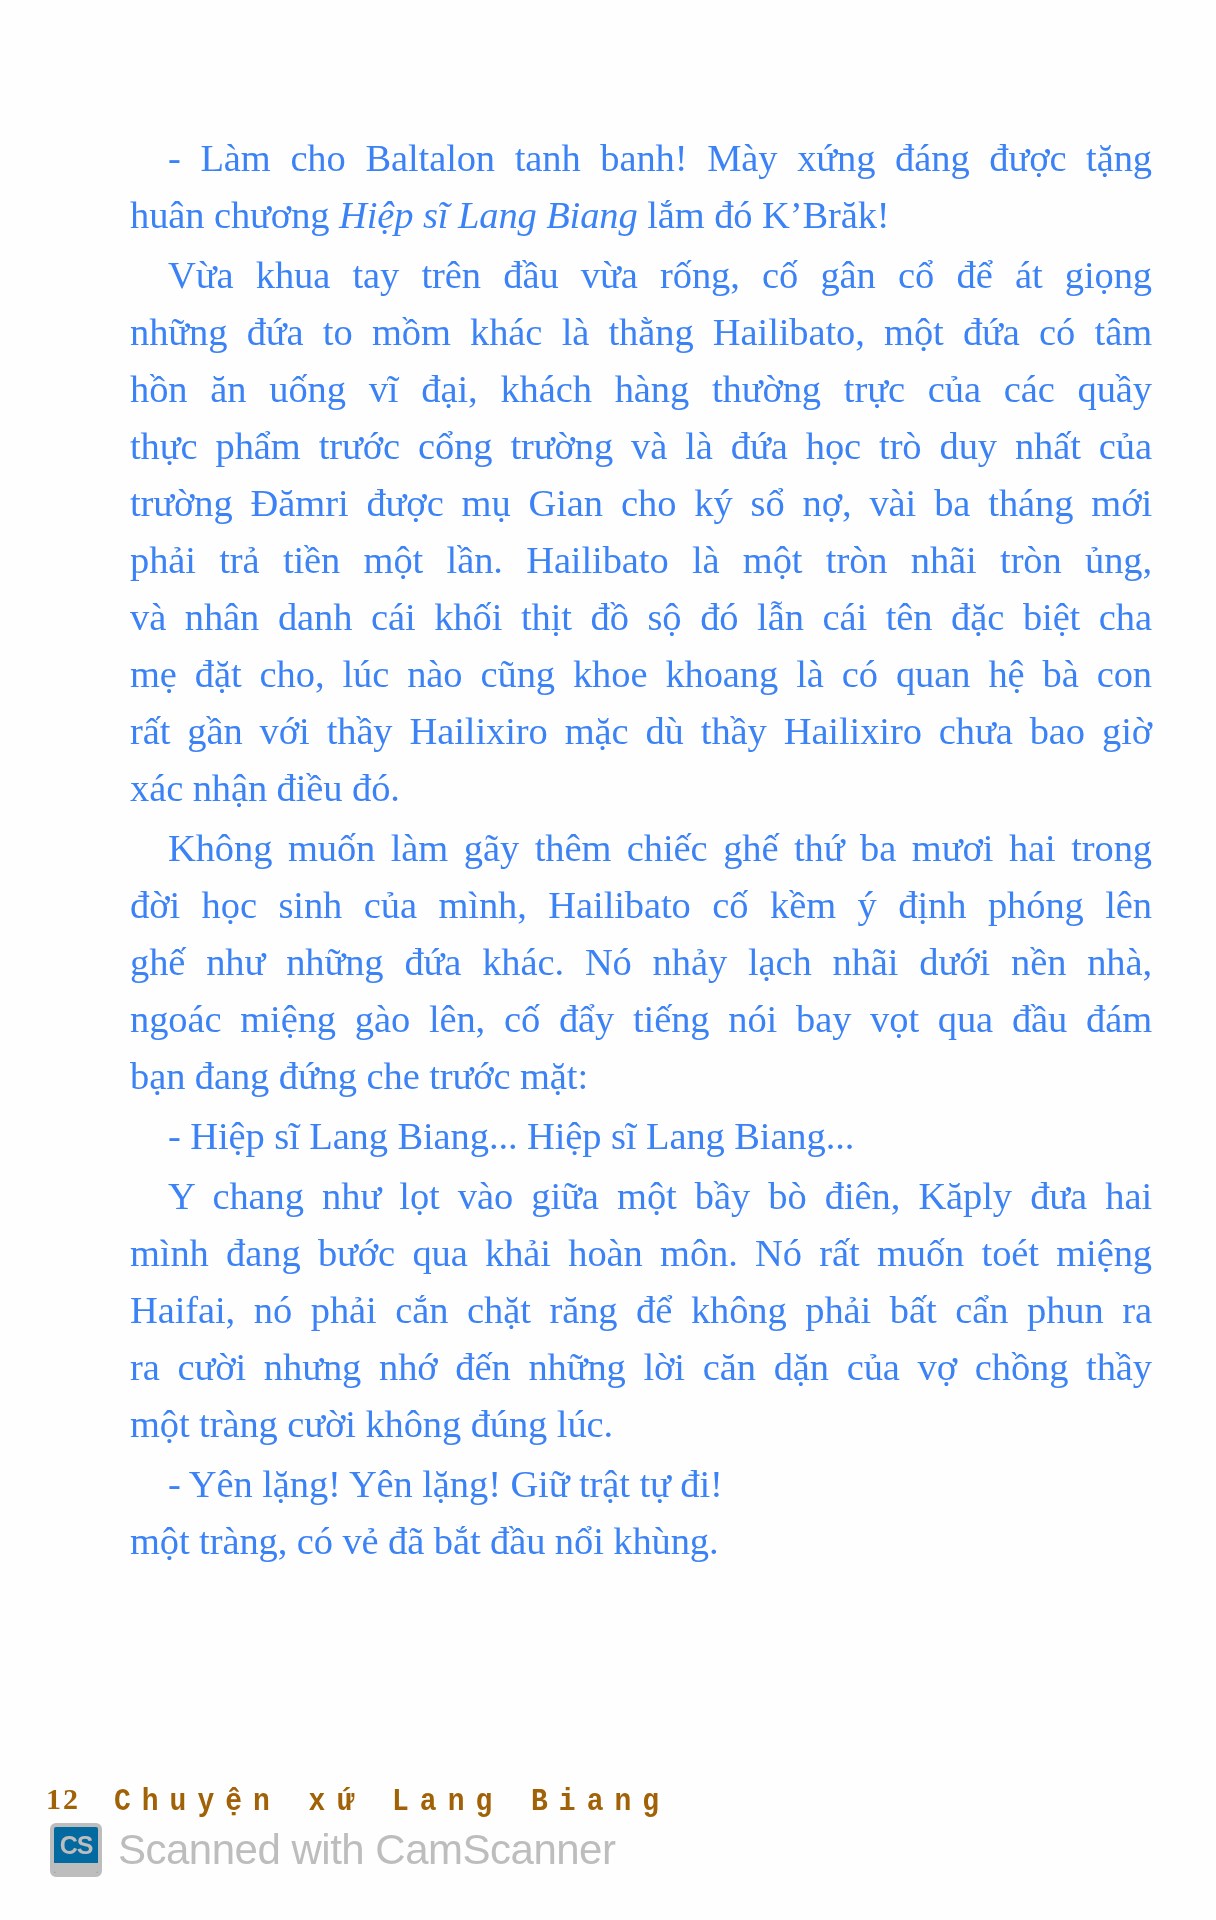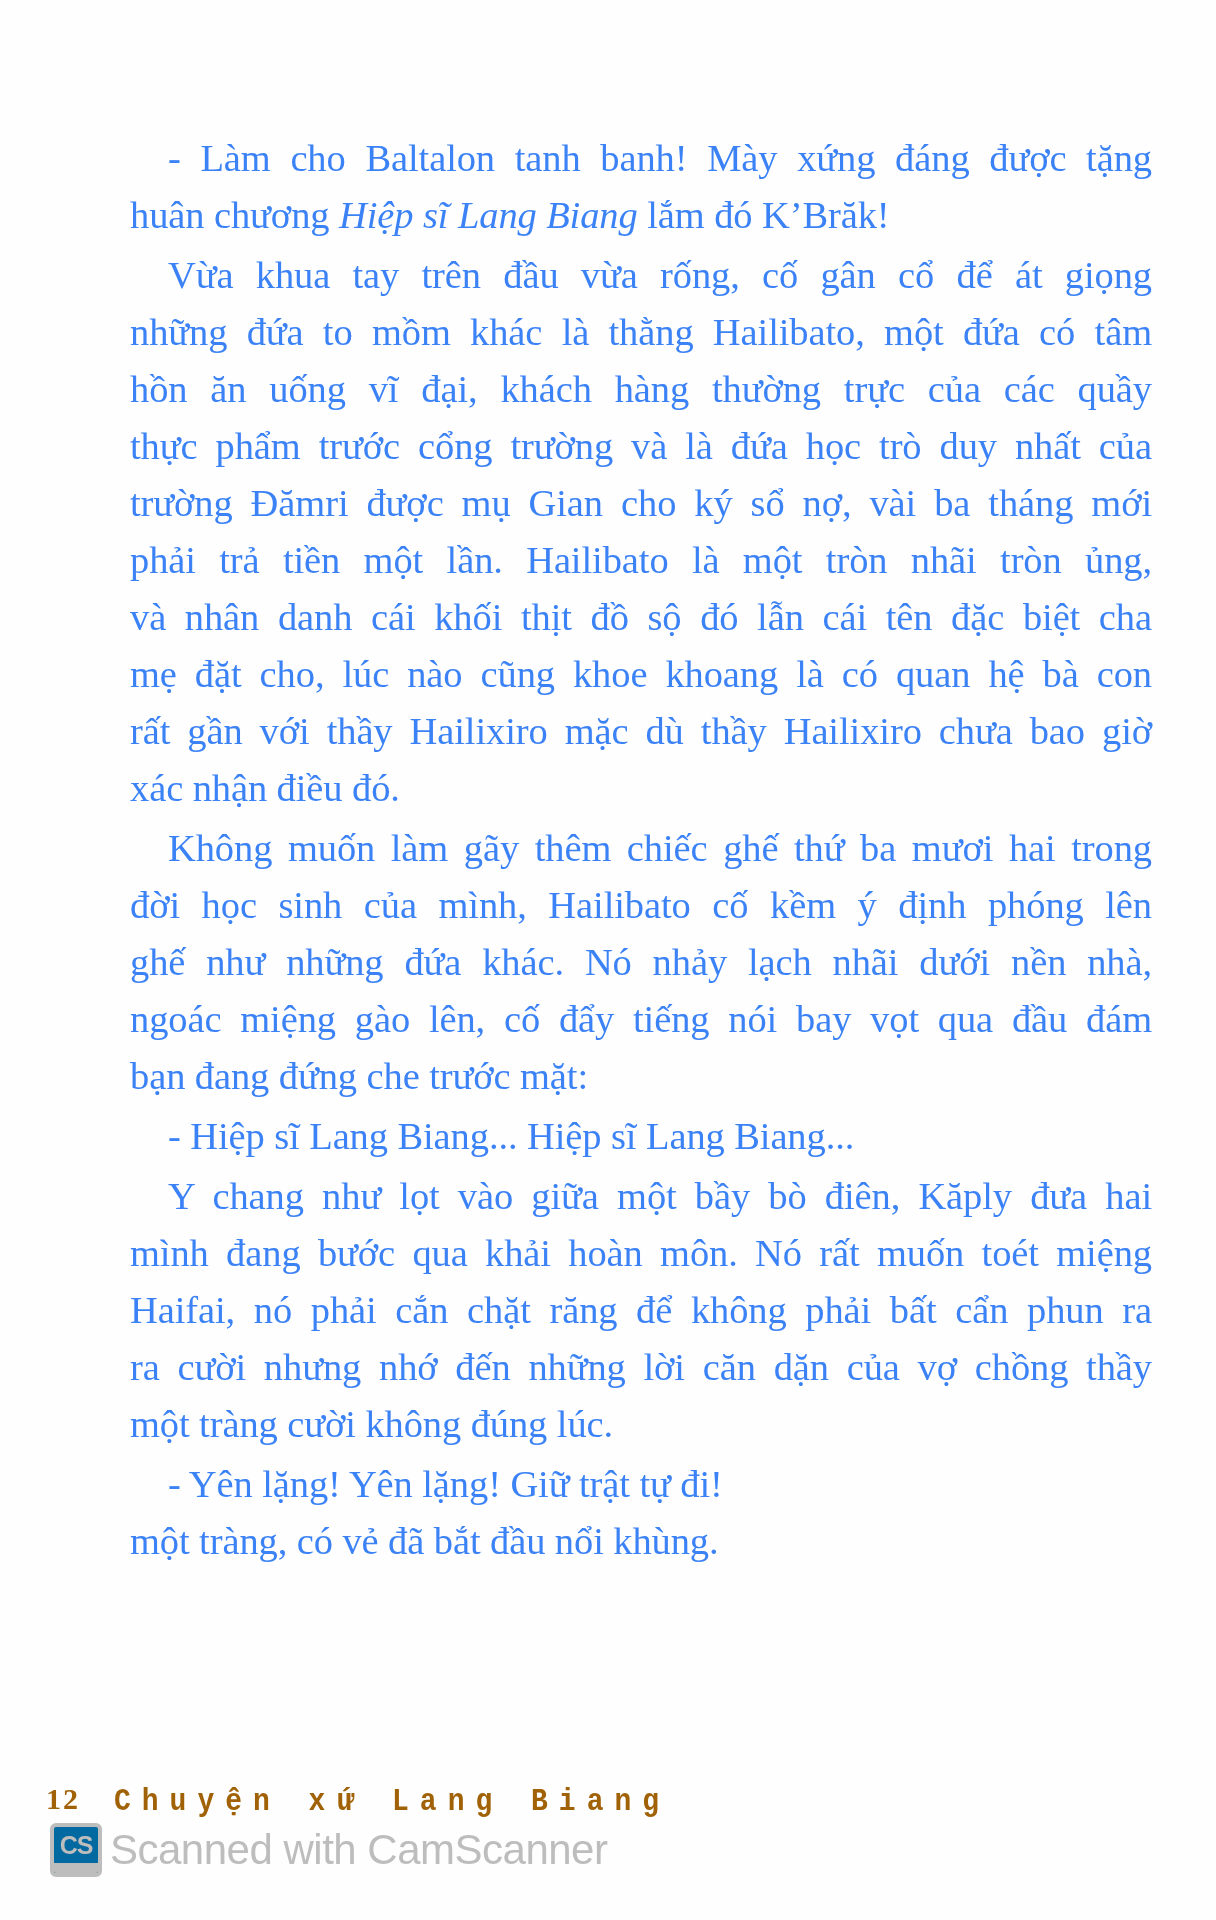--- a/index.html
+++ b/index.html
@@ -29,21 +29,21 @@
   .footer-title .pnum { font-weight: bold; letter-spacing: 2px; margin-right: 34px; }
   .footer-title .book { font-family: "Liberation Sans Narrow", "Liberation Mono", monospace; font-weight: bold; letter-spacing: 11px; font-size: 28px; transform: scaleY(1.15); display: inline-block; }
   .watermark { position: absolute; left: 50px; top: 1822px; height: 56px; display: flex; align-items: center; }
   .cs-logo {
     width: 52px; height: 54px; border: 4px solid #bdbdbd; border-radius: 6px;
     box-sizing: border-box; position: relative; background: #0369a1; overflow: hidden;
   }
   .cs-logo .cs-text { position: absolute; left: 0; right: 0; top: 4px; text-align: center;
     font-family: "Liberation Sans", sans-serif; font-weight: bold; font-size: 25px; color: #bdbdbd; letter-spacing: -1px; }
   .cs-logo .cs-bar { position: absolute; left: 0; right: 0; bottom: 0; height: 10px; background: #bdbdbd; }
-  .wm-text { margin-left: 8px; font-family: "Liberation Sans", sans-serif; font-size: 42px; color: #bdbdbd; letter-spacing: -0.5px; white-space: nowrap; }
+  .wm-text { margin-left: 16px; font-family: "Liberation Sans", sans-serif; font-size: 42px; color: #bdbdbd; letter-spacing: -0.5px; white-space: nowrap; }
 </style>
 </head>
 <body>
 
 <div class="page">
   <div class="text-block">
 
     <div class="paragraph">
       <div class="line indent"><span>- Làm cho Baltalon tanh banh! Mày xứng đáng được tặng</span></div>
       <div class="line last"><span>huân chương </span><span class="italic">Hiệp sĩ Lang Biang</span><span> lắm đó K’Brăk!</span></div>

